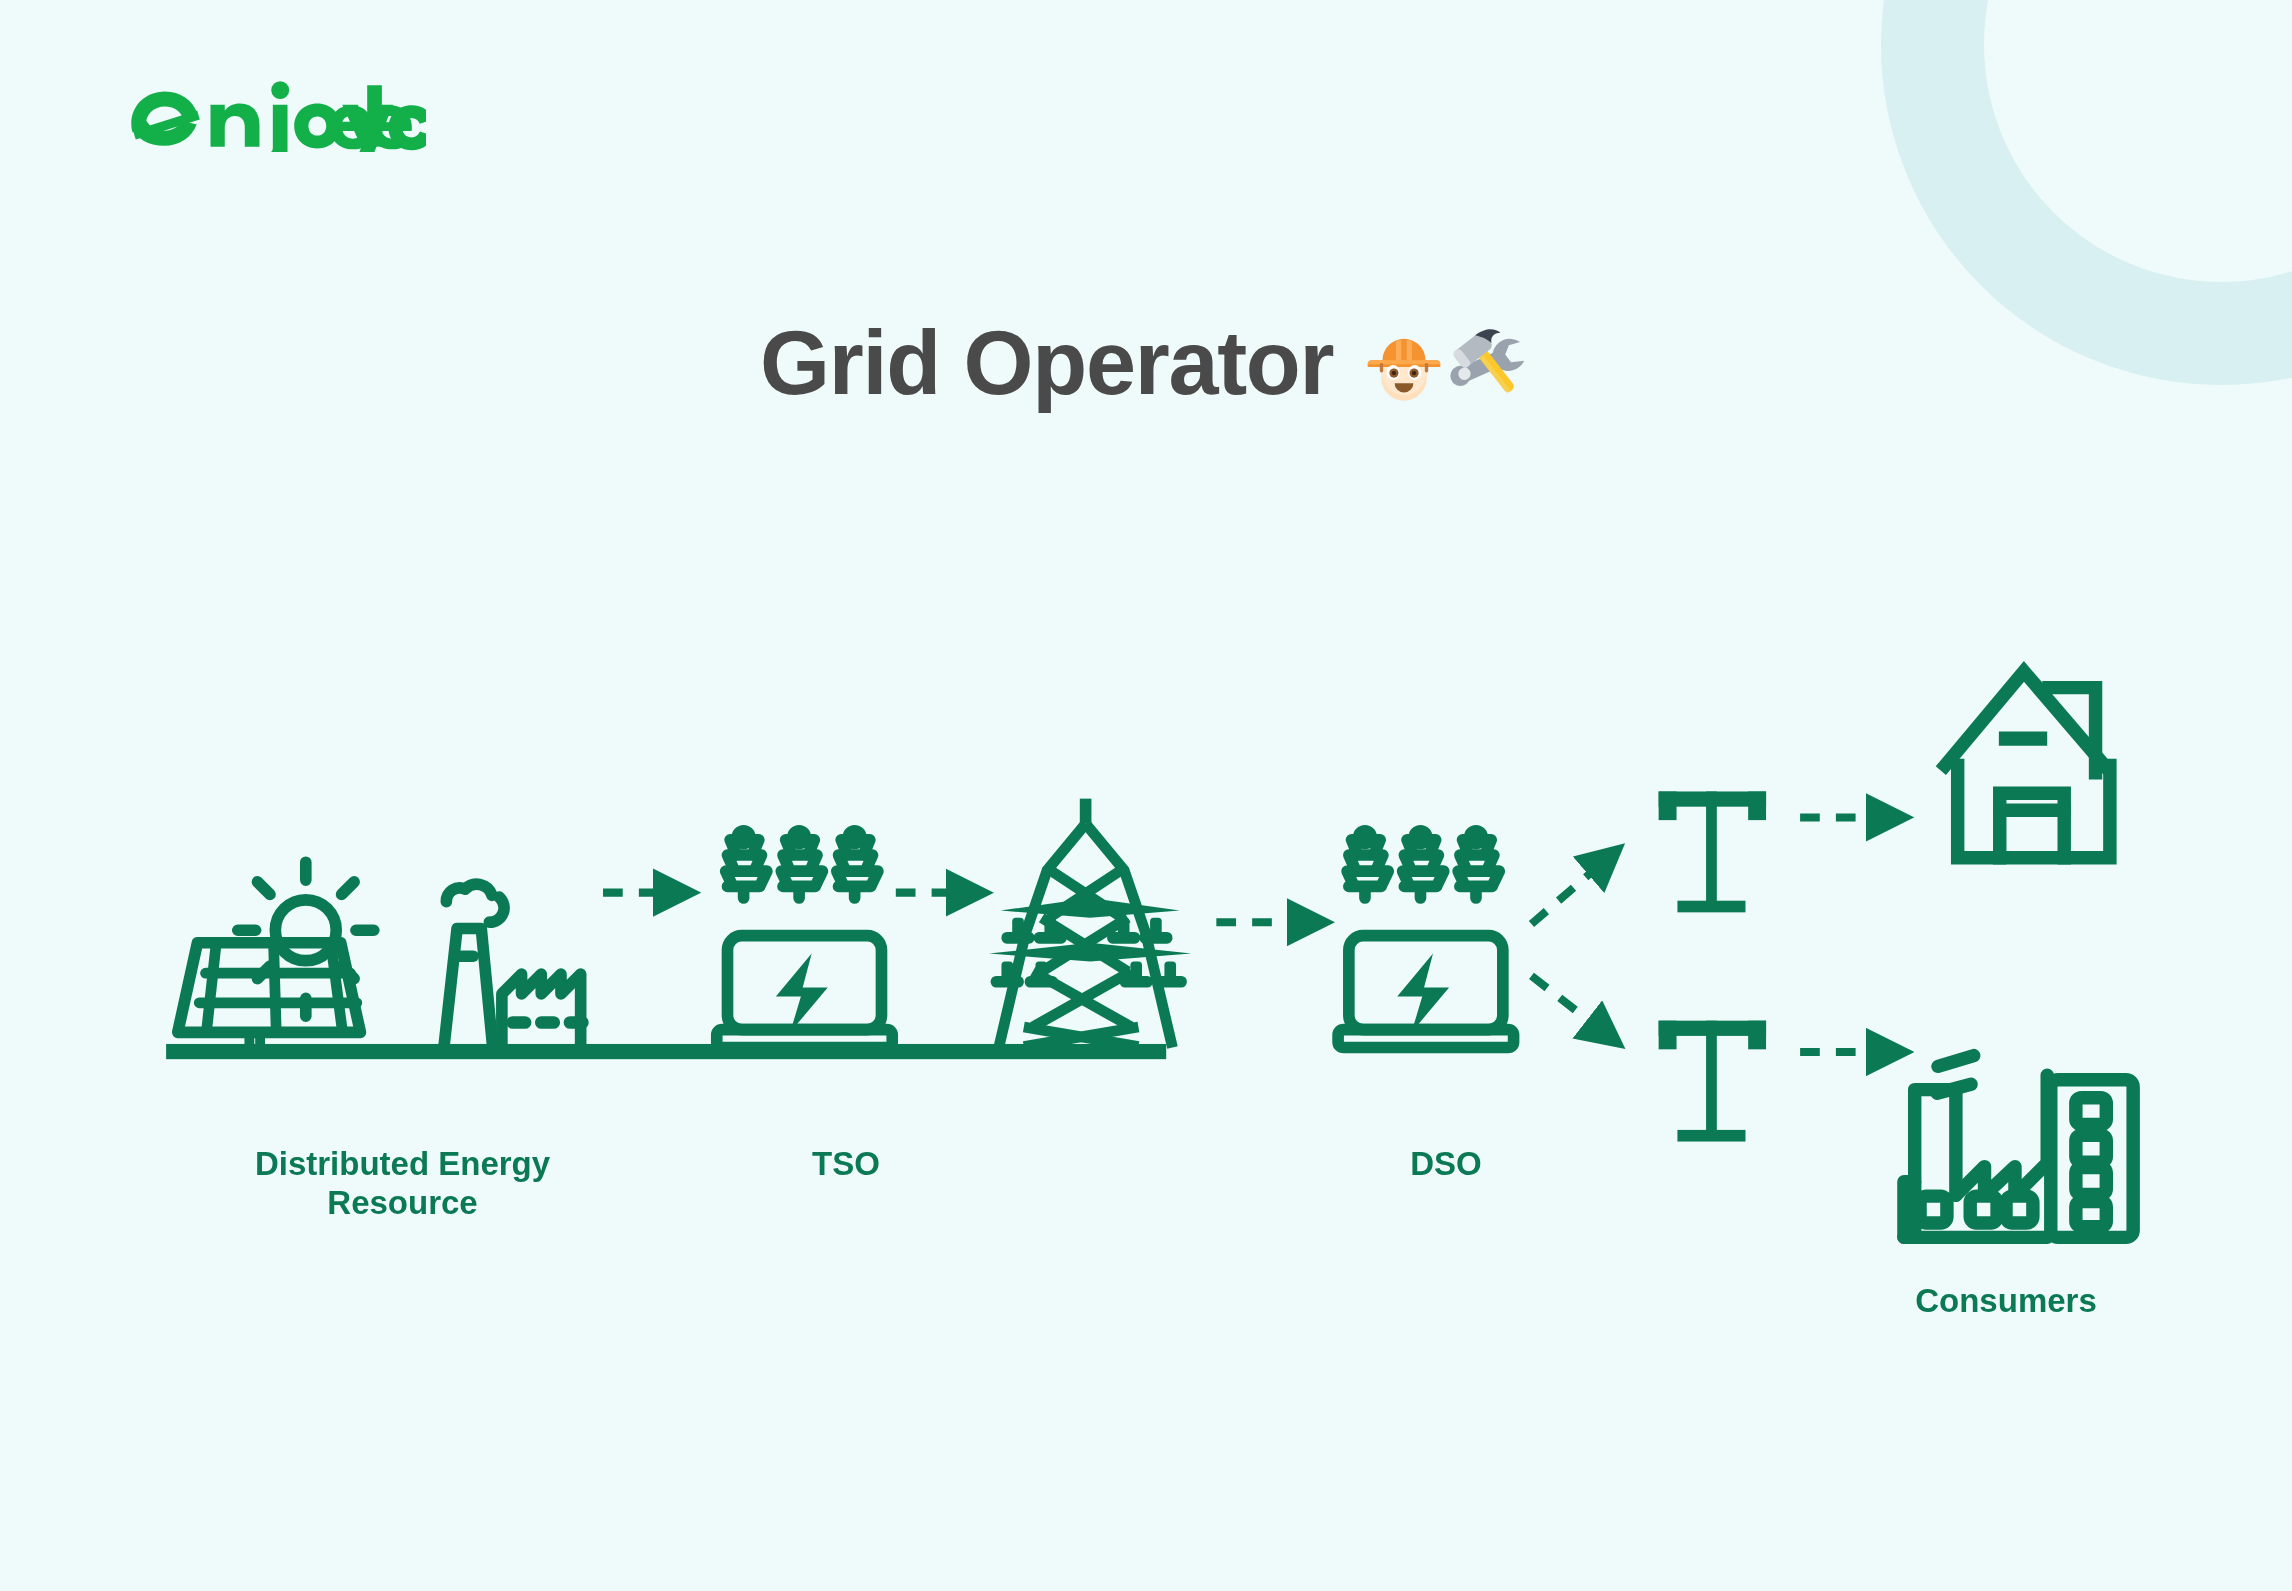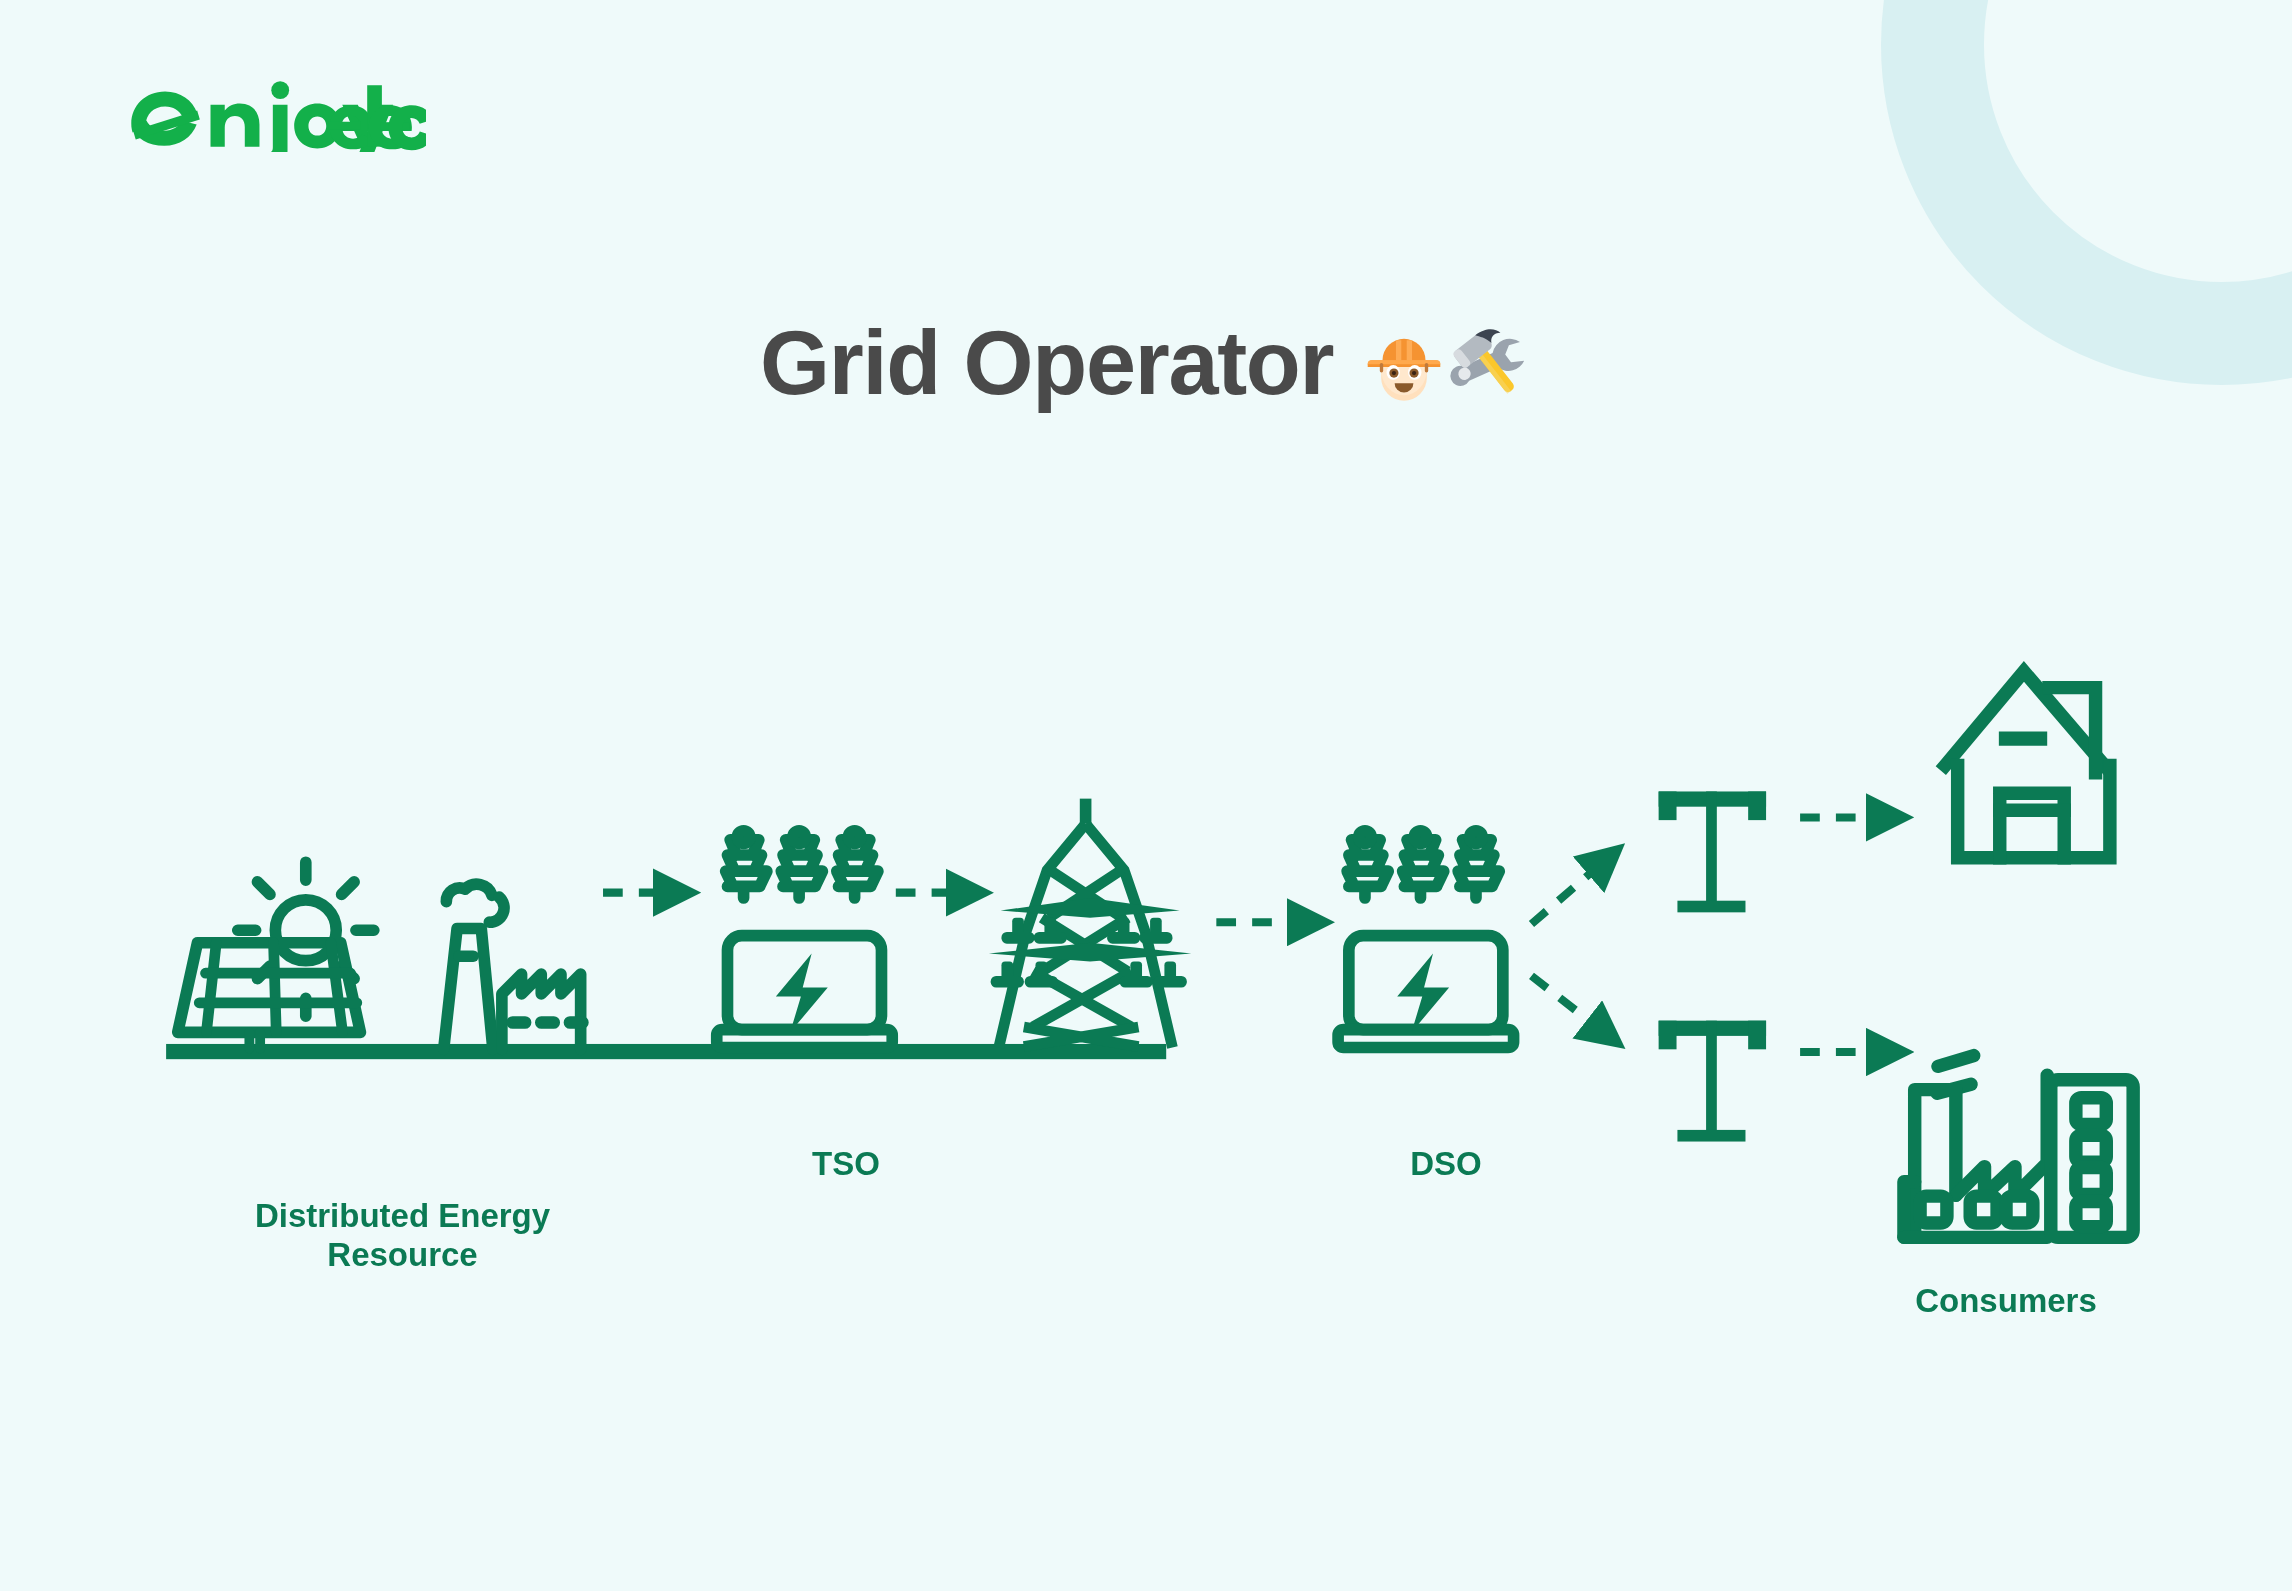--- a/index.html
+++ b/index.html
@@ -79,21 +79,21 @@
 
   .lbl {
     position: absolute;
     color: #0b7a54;
     font-weight: 800;
     font-size: 33px;
     line-height: 1.18;
     text-align: center;
     white-space: pre-line;
   }
-  #lbl-der { left: 143px;  top: 1197px; width: 519px; }
+  #lbl-der { left: 143px;  top: 1145px; width: 519px; }
   #lbl-tso { left: 716px;  top: 1145px; width: 260px; }
   #lbl-dso { left: 1316px; top: 1145px; width: 260px; }
   #lbl-con { left: 1854px; top: 1282px; width: 304px; text-align: center; }
 </style>
 </head>
 <body>
 
 <div class="bg-ring"></div>
 
 <div class="logo">

